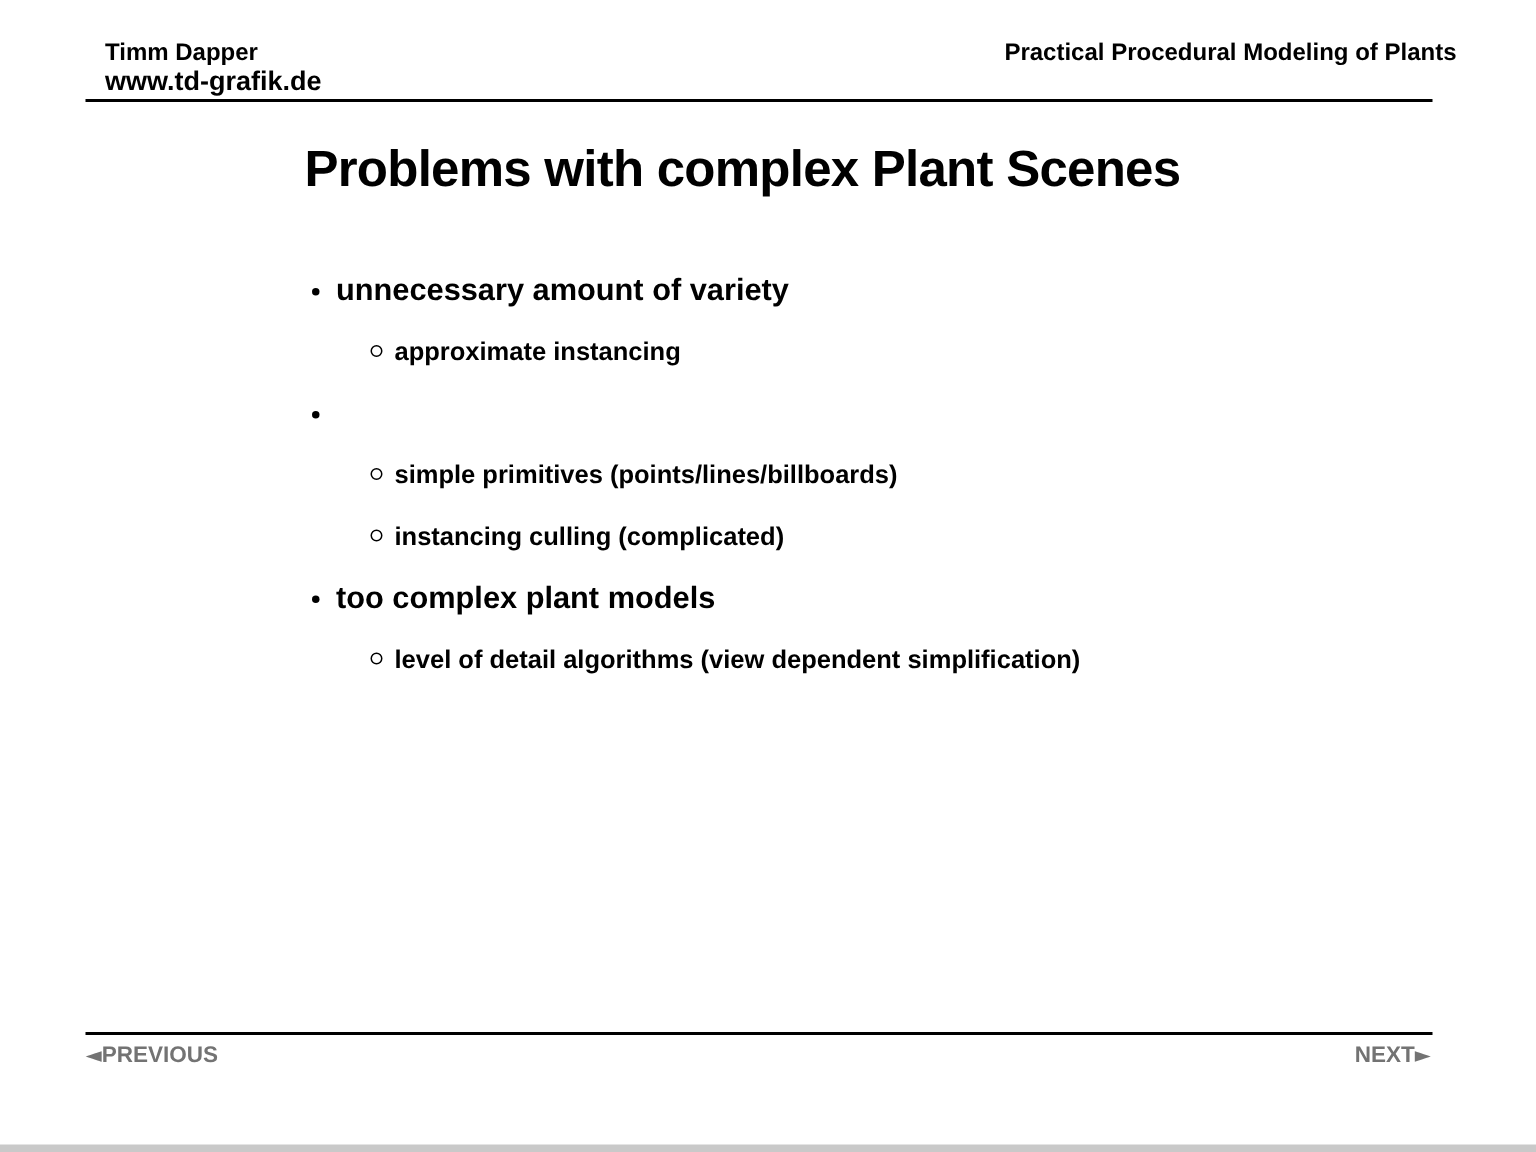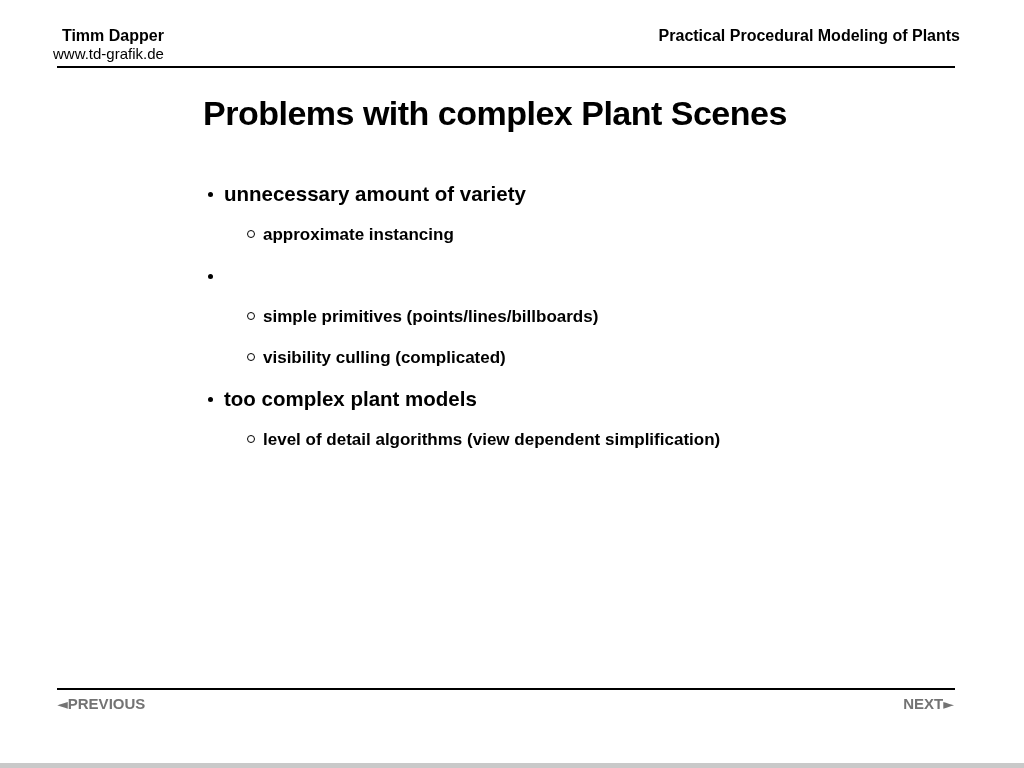--- a/index.html
+++ b/index.html
@@ -10,39 +10,38 @@
     height: 768px;
     background: #ffffff;
     color: #000000;
     font-family: "Liberation Sans", sans-serif;
     overflow: hidden;
   }
 
   
   .header-left {
     position: absolute;
-    left: 53px;
+    left: 70px;
     top: 26px;
-    text-align: right;
   }
   .author {
     font-size: 16px;
     font-weight: bold;
     line-height: 19px;
     white-space: nowrap;
   }
   .website {
-    font-size: 15px;
-    font-weight: normal;
+    font-size: 18px;
+    font-weight: bold;
     line-height: 18px;
     white-space: nowrap;
   }
   .header-right {
     position: absolute;
-    right: 64px;
+    right: 53px;
     top: 26px;
     text-align: right;
   }
   .presentation-title {
     font-size: 16px;
     font-weight: bold;
     line-height: 19px;
     white-space: nowrap;
   }
   .date-venue {
@@ -178,21 +177,21 @@
     </li>
     <li class="l1">
       <span class="marker"></span>
     </li>
     <li class="l2">
       <span class="marker"></span>
       <span class="text">simple primitives (points/lines/billboards)</span>
     </li>
     <li class="l2">
       <span class="marker"></span>
-      <span class="text">visibility culling (complicated)</span>
+      <span class="text">instancing culling (complicated)</span>
     </li>
     <li class="l1">
       <span class="marker"></span>
       <span class="text">too complex plant models</span>
     </li>
     <li class="l2">
       <span class="marker"></span>
       <span class="text">level of detail algorithms (view dependent simplification)</span>
     </li>
   </ul>

